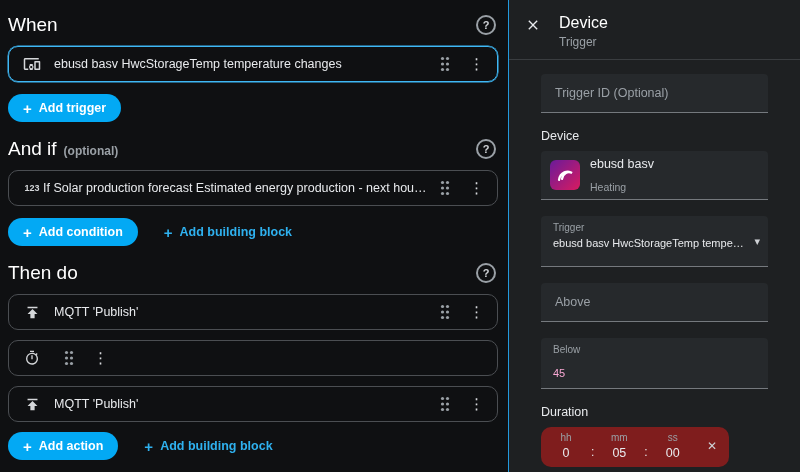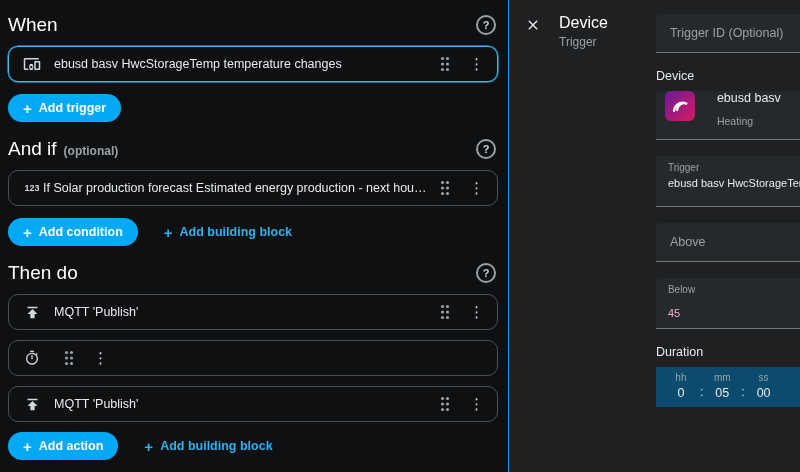--- a/index.html
+++ b/index.html
@@ -24,44 +24,44 @@
   .kebab{font-size:15px;color:#d5d7da;padding:2px 9px;cursor:pointer}
   .actions-row{display:flex;align-items:center;gap:26px;margin:4px 0 16px}
   .pill{display:inline-flex;align-items:center;gap:7px;background:#03a9f4;border:none;color:#fff;
         font-family:inherit;font-size:12.5px;font-weight:700;height:28px;border-radius:14px;
         padding:0 15px;cursor:pointer}
   .plus{font-size:15px;font-weight:700;line-height:1}
   .link-btn{display:inline-flex;align-items:center;gap:7px;background:none;border:none;color:#2fb1ef;
             font-family:inherit;font-size:12.5px;font-weight:700;cursor:pointer;padding:0}
 
   
-  .panel{width:291px;background:#1e2022;border-left:1px solid #2299dd;display:flex;flex-direction:row}
+  .panel{width:291px;background:#1e2022;border-left:1px solid #2299dd;display:flex;flex-direction:column}
   .panel-header{display:flex;align-items:flex-start;gap:18px;padding:14px 16px 10px}
   .close{color:#e8eaed;cursor:pointer;display:flex;margin-top:3px}
   .panel-title{font-size:16px;color:#fff}
   .panel-subtitle{font-size:12px;color:#9aa0a6;margin-top:3px}
   .divider{height:1px;background:#3a3d40}
   .panel-content{padding:14px 32px 0;display:flex;flex-direction:column}
   .field{background:#26292c;border-radius:4px 4px 0 0;border-bottom:1px solid #75797e;position:relative;cursor:text}
   .placeholder-field{height:38px;display:flex;align-items:center;padding:0 14px}
   .field-placeholder{color:#9aa0a6;font-size:12.5px}
   .section-label{font-size:12.5px;color:#e8eaed;margin:16px 0 8px}
-  .device-picker{height:48px;display:flex;gap:22px;padding:0 9px;cursor:pointer}
+  .device-picker{height:48px;display:flex;align-items:center;gap:10px;padding:0 9px;cursor:pointer}
   .device-texts{display:flex;flex-direction:column;min-width:0}
   .device-name{font-size:12.5px;color:#e8eaed}
   .device-area{font-size:10.5px;color:#9aa0a6;margin-top:10px}
   .select-field{height:44px;margin-top:16px;padding:6px 22px 0 12px;cursor:pointer}
   .float-label{display:block;font-size:10px;color:#9aa0a6}
   .select-value{display:block;font-size:11px;color:#e8eaed;margin-top:4px;white-space:nowrap;overflow:hidden;text-overflow:ellipsis}
   .caret{position:absolute;right:8px;top:50%;transform:translateY(-50%);color:#cfd2d6;font-size:11px}
   .above{margin-top:16px}
   .value-field{height:44px;margin-top:16px;padding:6px 12px 0}
   .field-value{display:block;font-size:11px;color:#f9a8d4;margin-top:12px}
-  .duration-box{display:flex;align-items:center;background:#0c4a6e;border-radius:0;
-                padding:5px 10px 7px;width:168px;gap:4px}
+  .duration-box{display:flex;align-items:center;background:#7f1d1d;border-radius:10px;
+                padding:5px 10px 7px;width:168px;gap:10px}
   .dur-col{display:flex;flex-direction:column;align-items:center;width:30px}
   .dur-head{font-size:10px;color:#9aa0a6}
   .dur-val{font-size:12.5px;color:#e8eaed;margin-top:3px;cursor:text}
   .dur-colon{color:#e8eaed;font-size:12px;align-self:flex-end;padding-bottom:1px}
   .dur-clear{margin-left:auto;color:#cfd2d6;font-size:12px;cursor:pointer;padding:2px 2px 2px 6px}
   svg{display:block}
 </style>
 </head>
 <body>
 

